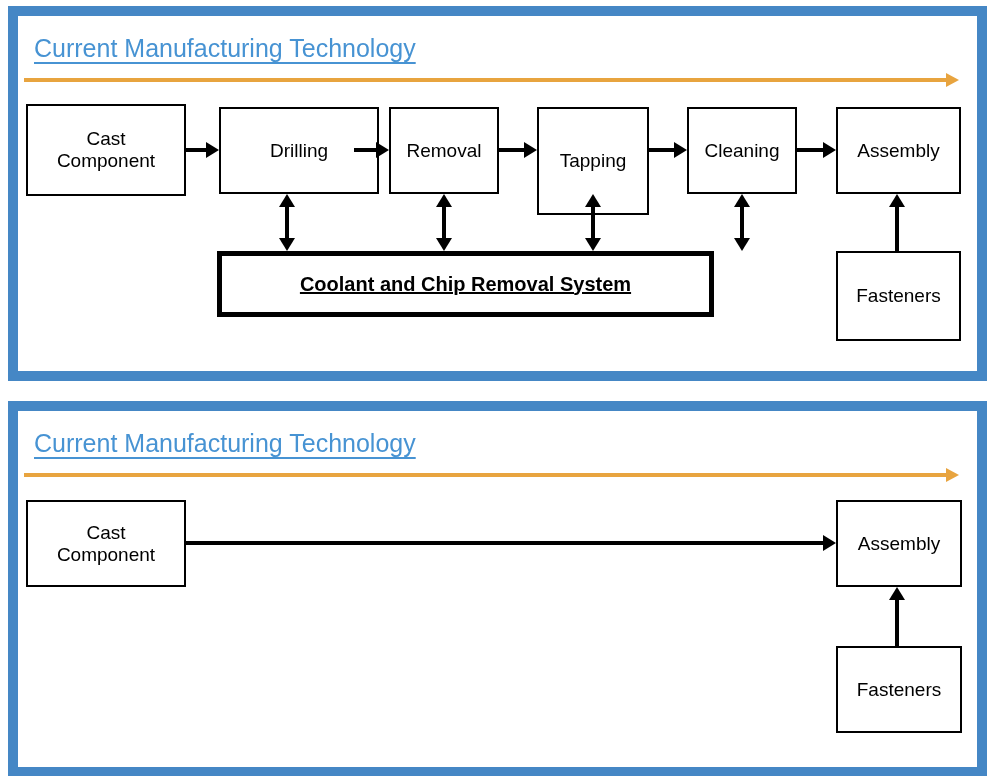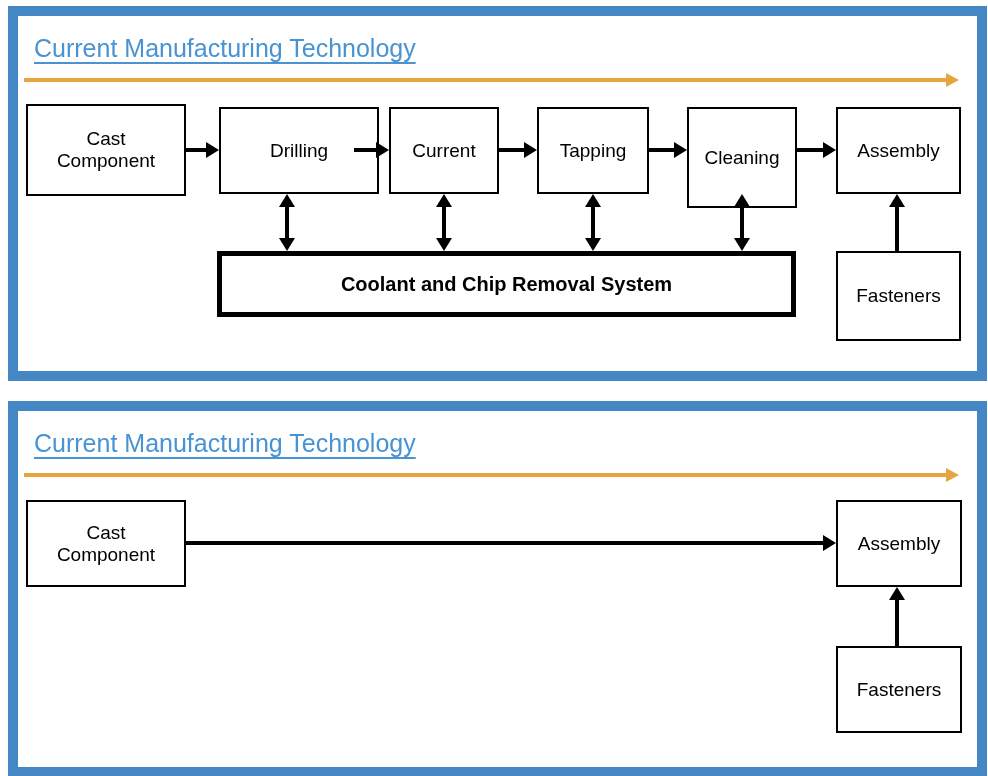--- a/index.html
+++ b/index.html
@@ -87,23 +87,23 @@
 
   <div class="title">Current Manufacturing Technology</div>
 
   <div class="hline orange" style="left:5px; top:61px; width:922px;"></div>
   <div class="tri-right orange" style="left:927px; top:56px;"></div>
 
   <div class="box" style="left:7px;   top:87px; width:160px; height:92px;">
     <span class="narrow">Cast Component</span>
   </div>
   <div class="box" style="left:200px; top:90px; width:160px; height:87px;">Drilling</div>
-  <div class="box" style="left:370px; top:90px; width:110px; height:87px;">Current</div>
-  <div class="box" style="left:518px; top:90px; width:112px; height:87px;text-align:right;">Tapping</div>
-  <div class="box" style="left:668px; top:90px; width:110px; height:101px;">Cleaning</div>
+  <div class="box" style="left:370px; top:90px; width:110px; height:87px;">Removal</div>
+  <div class="box" style="left:518px; top:90px; width:112px; height:108px;text-align:right;">Tapping</div>
+  <div class="box" style="left:668px; top:90px; width:110px; height:87px;">Cleaning</div>
   <div class="box" style="left:817px; top:90px; width:125px; height:87px;">Assembly</div>
 
   <div class="hline" style="left:167px; top:131px; width:21px;"></div>
   <div class="tri-right" style="left:187px; top:125px;"></div>
 
   <div class="hline" style="left:335px; top:131px; width:23px;"></div>
   <div class="tri-right" style="left:357px; top:125px;"></div>
 
   <div class="hline" style="left:480px; top:131px; width:26px;"></div>
   <div class="tri-right" style="left:505px; top:125px;"></div>
@@ -123,21 +123,21 @@
   <div class="tri-down" style="left:417px; top:221px;"></div>
 
   <div class="tri-up" style="left:566px; top:177px;"></div>
   <div class="vline" style="left:572px; top:188px; height:35px;"></div>
   <div class="tri-down" style="left:566px; top:221px;"></div>
 
   <div class="tri-up" style="left:715px; top:177px;"></div>
   <div class="vline" style="left:721px; top:188px; height:35px;"></div>
   <div class="tri-down" style="left:715px; top:221px;"></div>
 
-  <div class="box coolant" style="left:198px; top:234px; width:579px; height:66px;">Coolant and Chip Removal System</div>
+  <div class="box coolant" style="left:198px; top:234px; width:497px; height:66px;text-decoration:underline;">Coolant and Chip Removal System</div>
 
   <div class="box" style="left:817px; top:234px; width:125px; height:90px;">Fasteners</div>
   <div class="tri-up" style="left:870px; top:177px;"></div>
   <div class="vline" style="left:876px; top:188px; height:46px;"></div>
 
 </div>
 
 <div class="panel" id="panel2">
 
   <div class="title">Current Manufacturing Technology</div>

